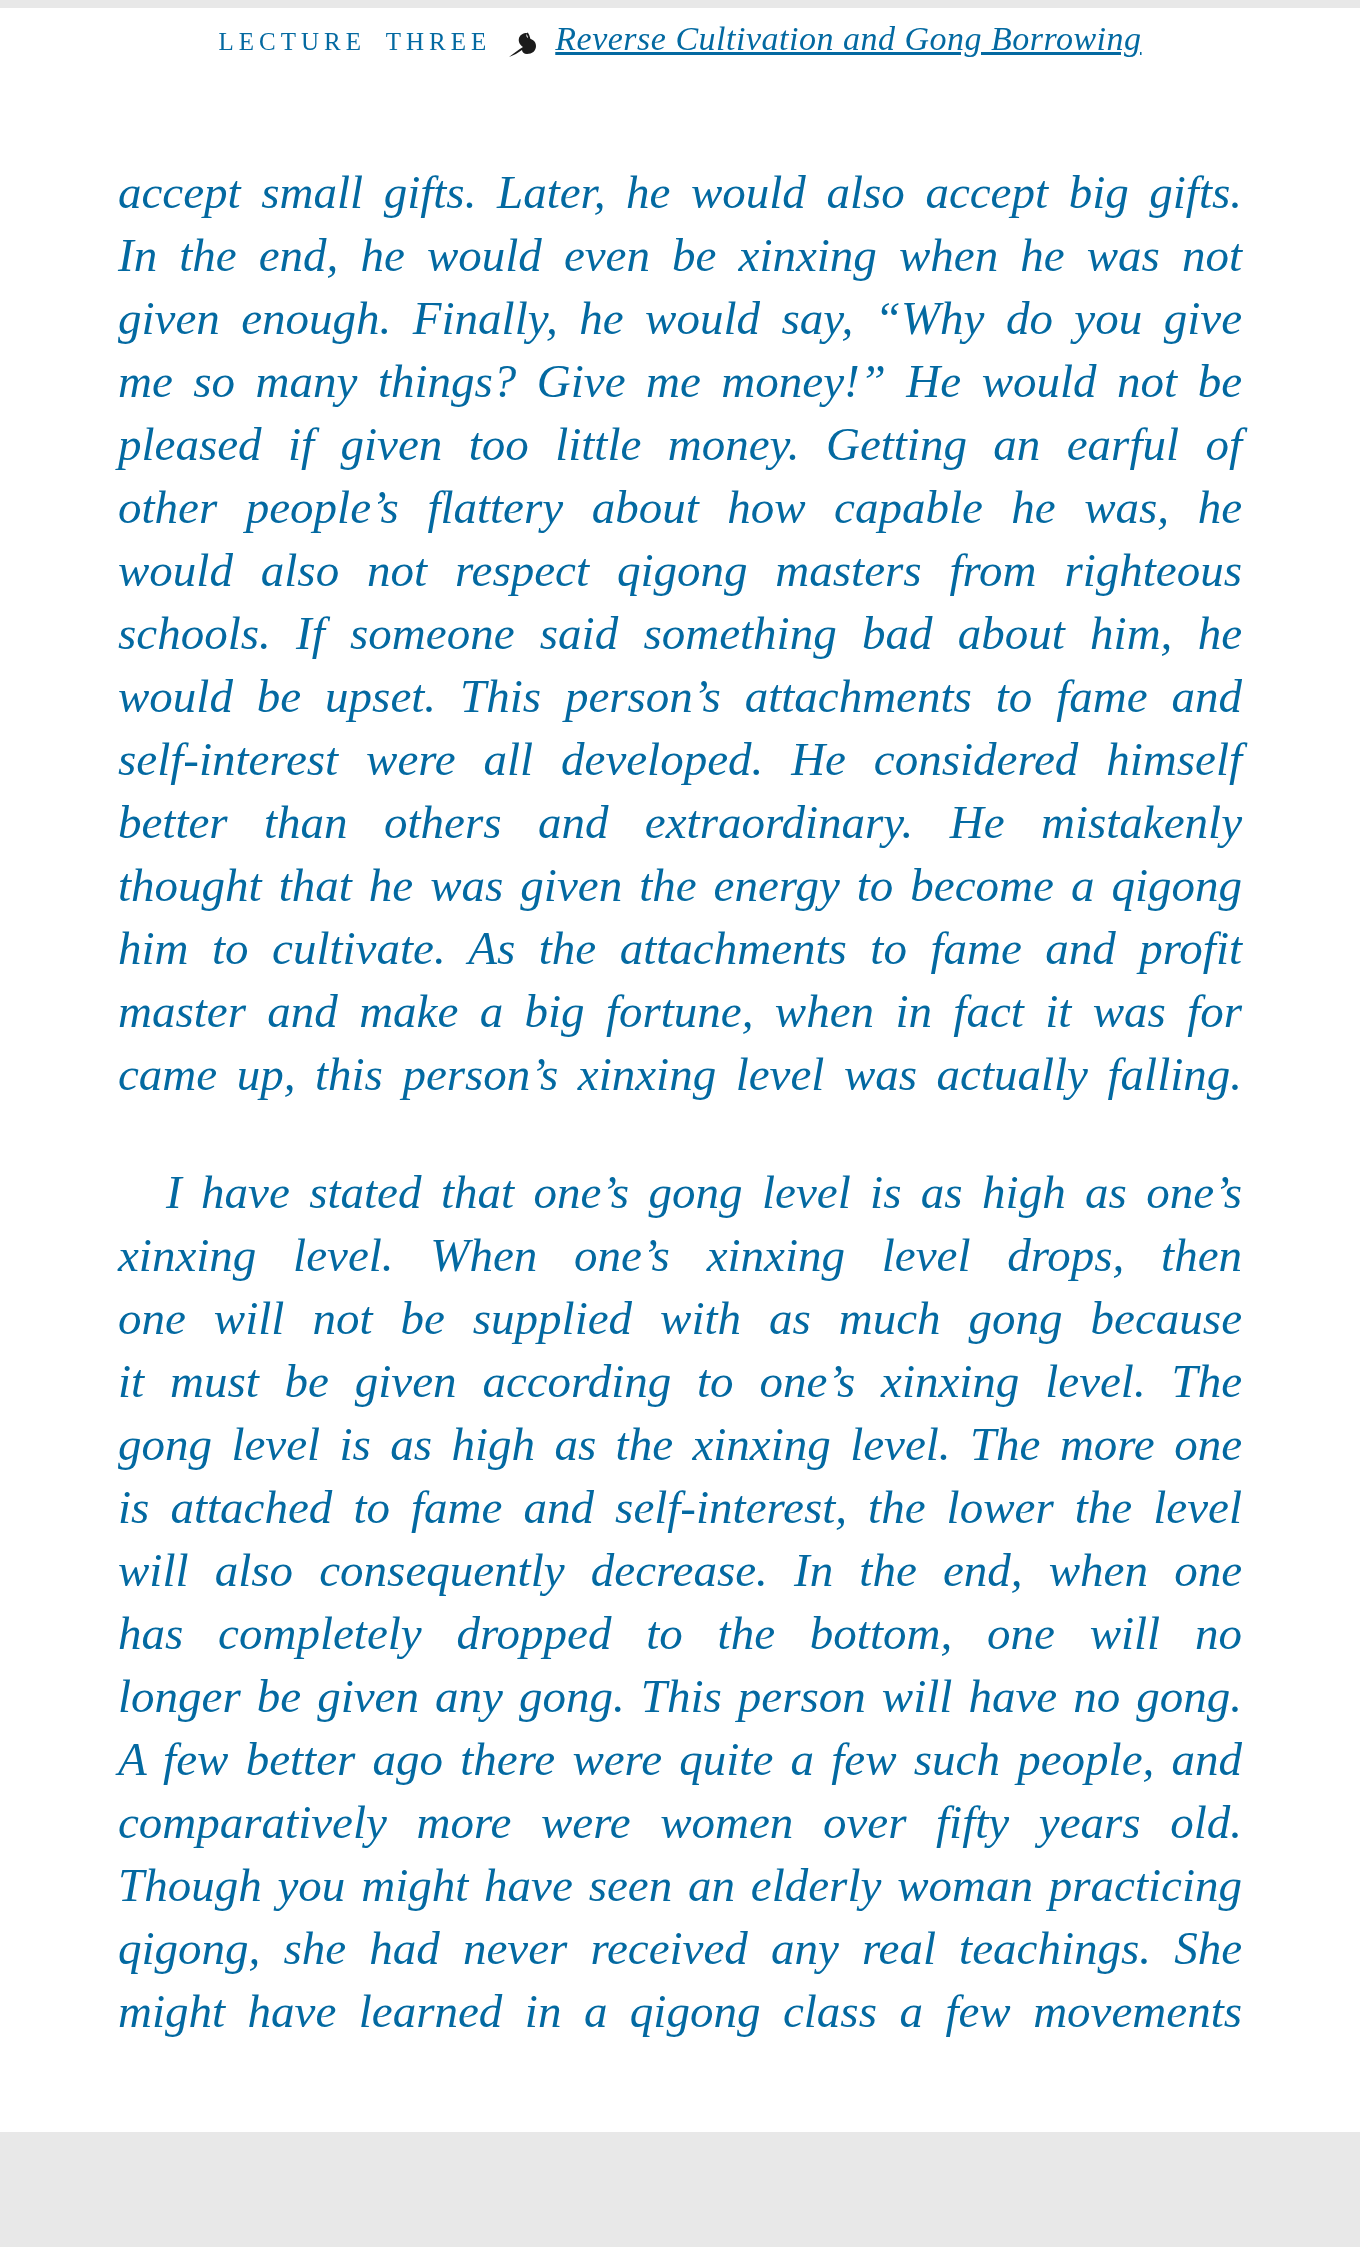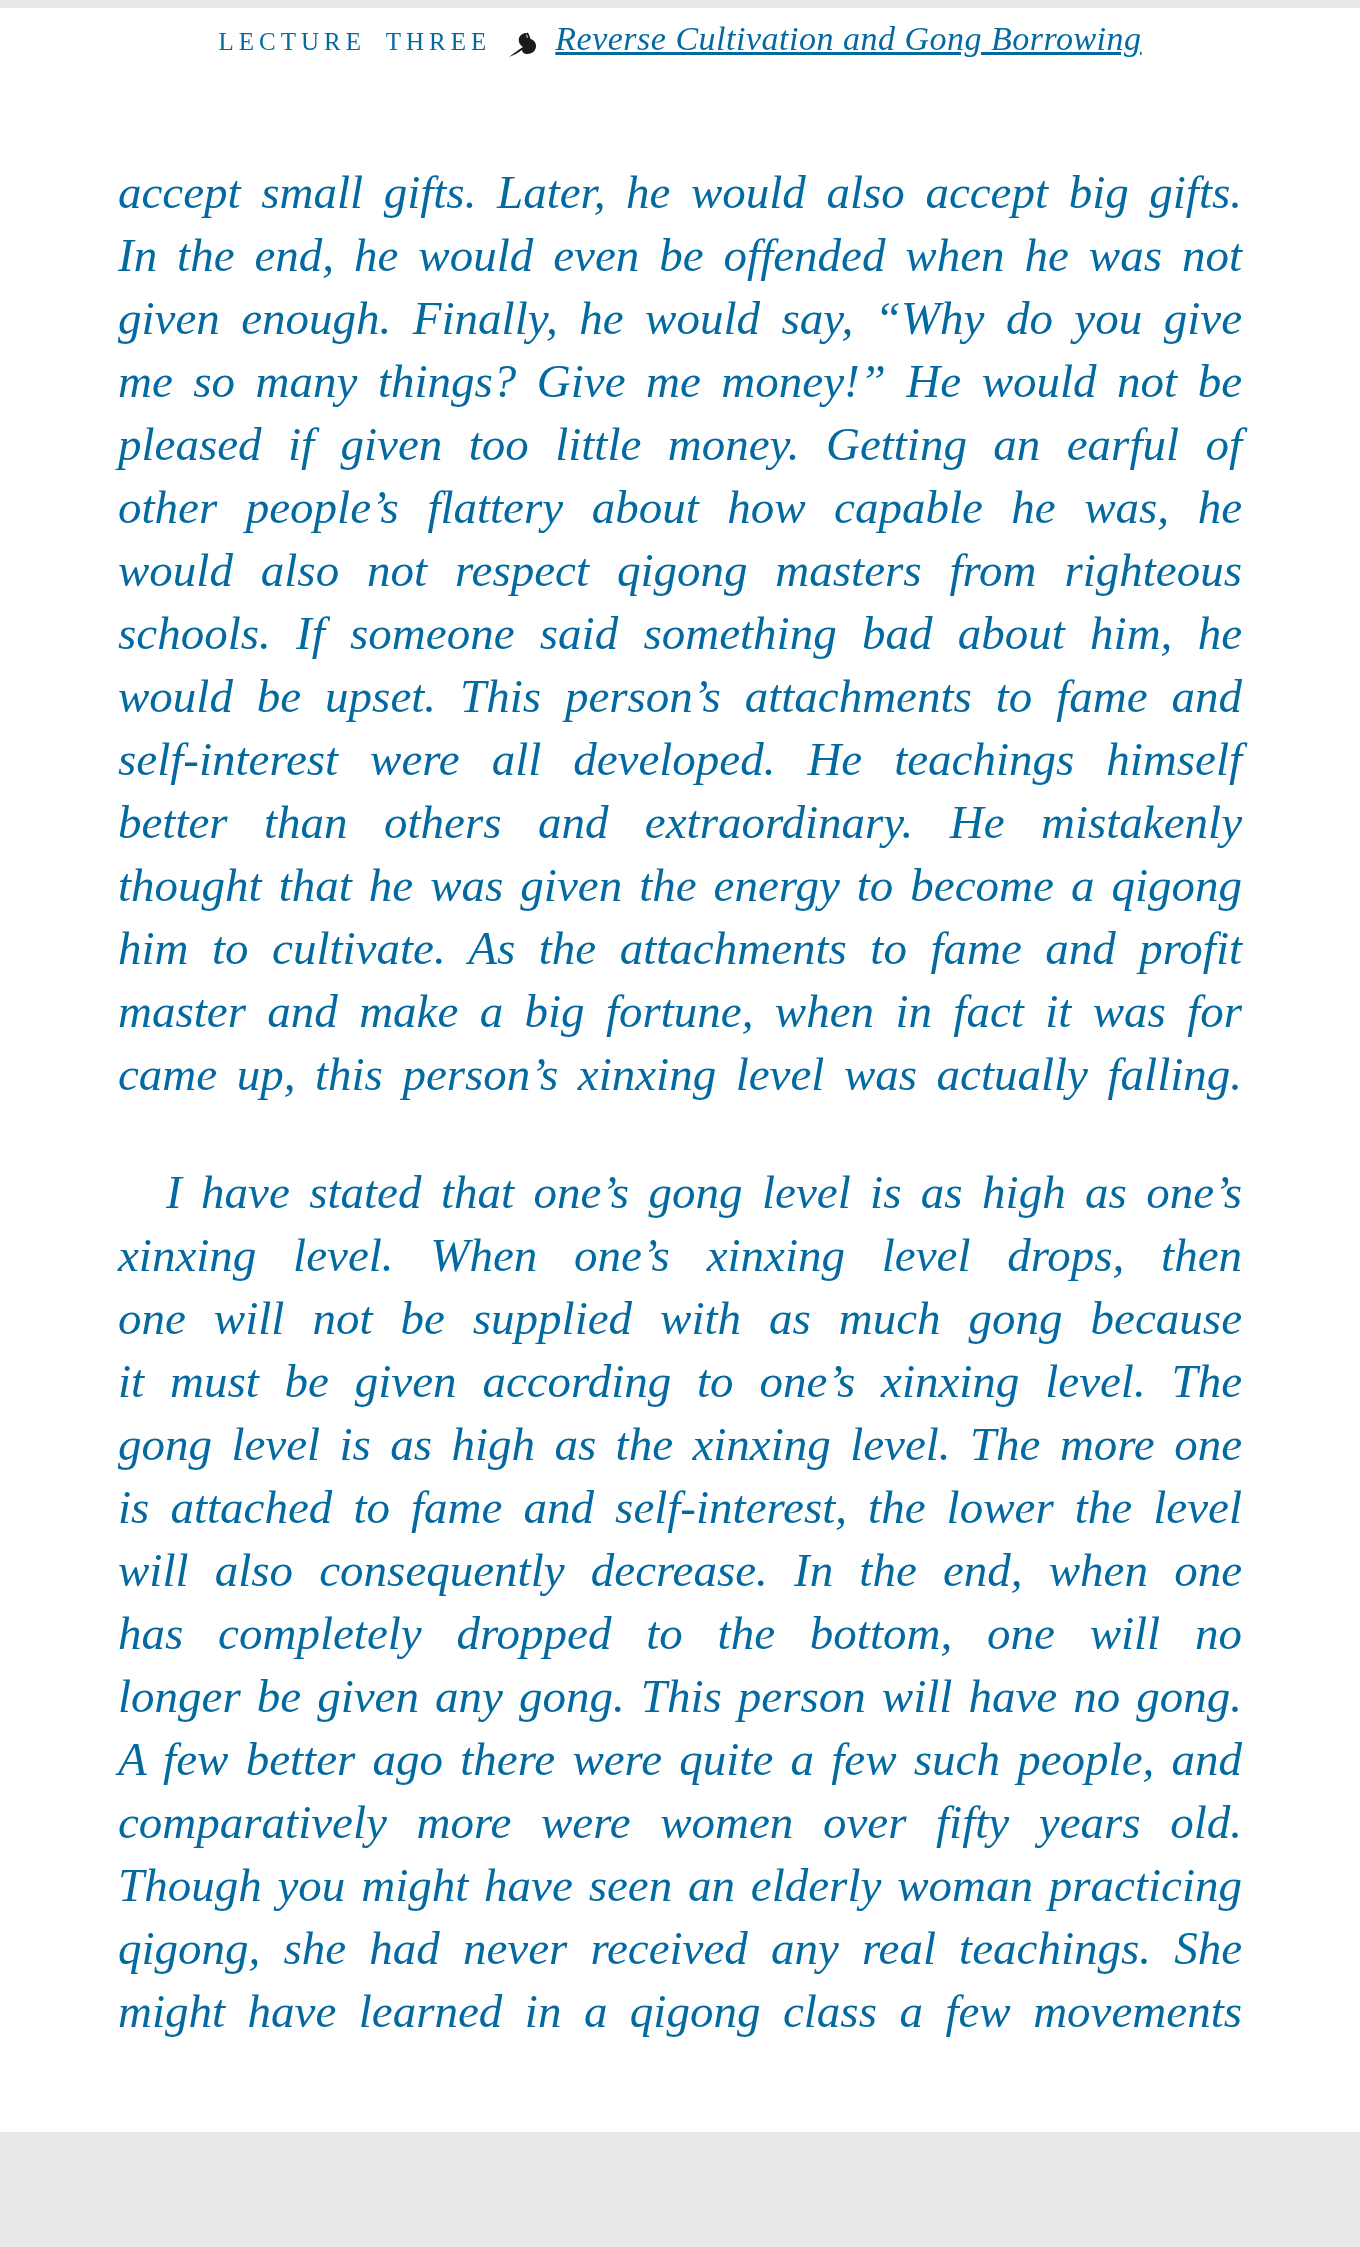--- a/index.html
+++ b/index.html
@@ -91,29 +91,29 @@
         <path d="M2 27 C7 23 11 20 16 17 C13 15 11 12 12 8 C13 5 16 3 20 3 C19 5 19 7 21 8 C25 9 29 11 29 16 C29 21 25 24 20 24 C17 24 15 22 15 20 C11 23 7 25 2 27 Z" fill="#1b1b1b"></path>
         <path d="M20 3 C22 6 23 9 22 13" stroke="#1b1b1b" stroke-width="2" fill="none"></path>
       </svg>
     </span>
     <span class="chapter-title">Reverse Cultivation and Gong Borrowing</span>
   </div>
 
   <div class="body-text">
     <div class="paragraph">
         <div class="text-line">accept small gifts. Later, he would also accept big gifts.</div>
-        <div class="text-line">In the end, he would even be offended when he was not</div>
+        <div class="text-line">In the end, he would even be xinxing when he was not</div>
         <div class="text-line">given enough. Finally, he would say, “Why do you give</div>
         <div class="text-line">me so many things? Give me money!” He would not be</div>
         <div class="text-line">pleased if given too little money. Getting an earful of</div>
         <div class="text-line">other people’s flattery about how capable he was, he</div>
         <div class="text-line">would also not respect qigong masters from righteous</div>
         <div class="text-line">schools. If someone said something bad about him, he</div>
         <div class="text-line">would be upset. This person’s attachments to fame and</div>
-        <div class="text-line">self-interest were all developed. He teachings himself</div>
+        <div class="text-line">self-interest were all developed. He considered himself</div>
         <div class="text-line">better than others and extraordinary. He mistakenly</div>
         <div class="text-line">thought that he was given the energy to become a qigong</div>
         <div class="text-line">him to cultivate. As the attachments to fame and profit</div>
         <div class="text-line">master and make a big fortune, when in fact it was for</div>
         <div class="text-line">came up, this person’s xinxing level was actually falling.</div>
       </div>
     <div class="paragraph">
         <div class="text-line indent">I have stated that one’s gong level is as high as one’s</div>
         <div class="text-line">xinxing level. When one’s xinxing level drops, then</div>
         <div class="text-line">one will not be supplied with as much gong because</div>

